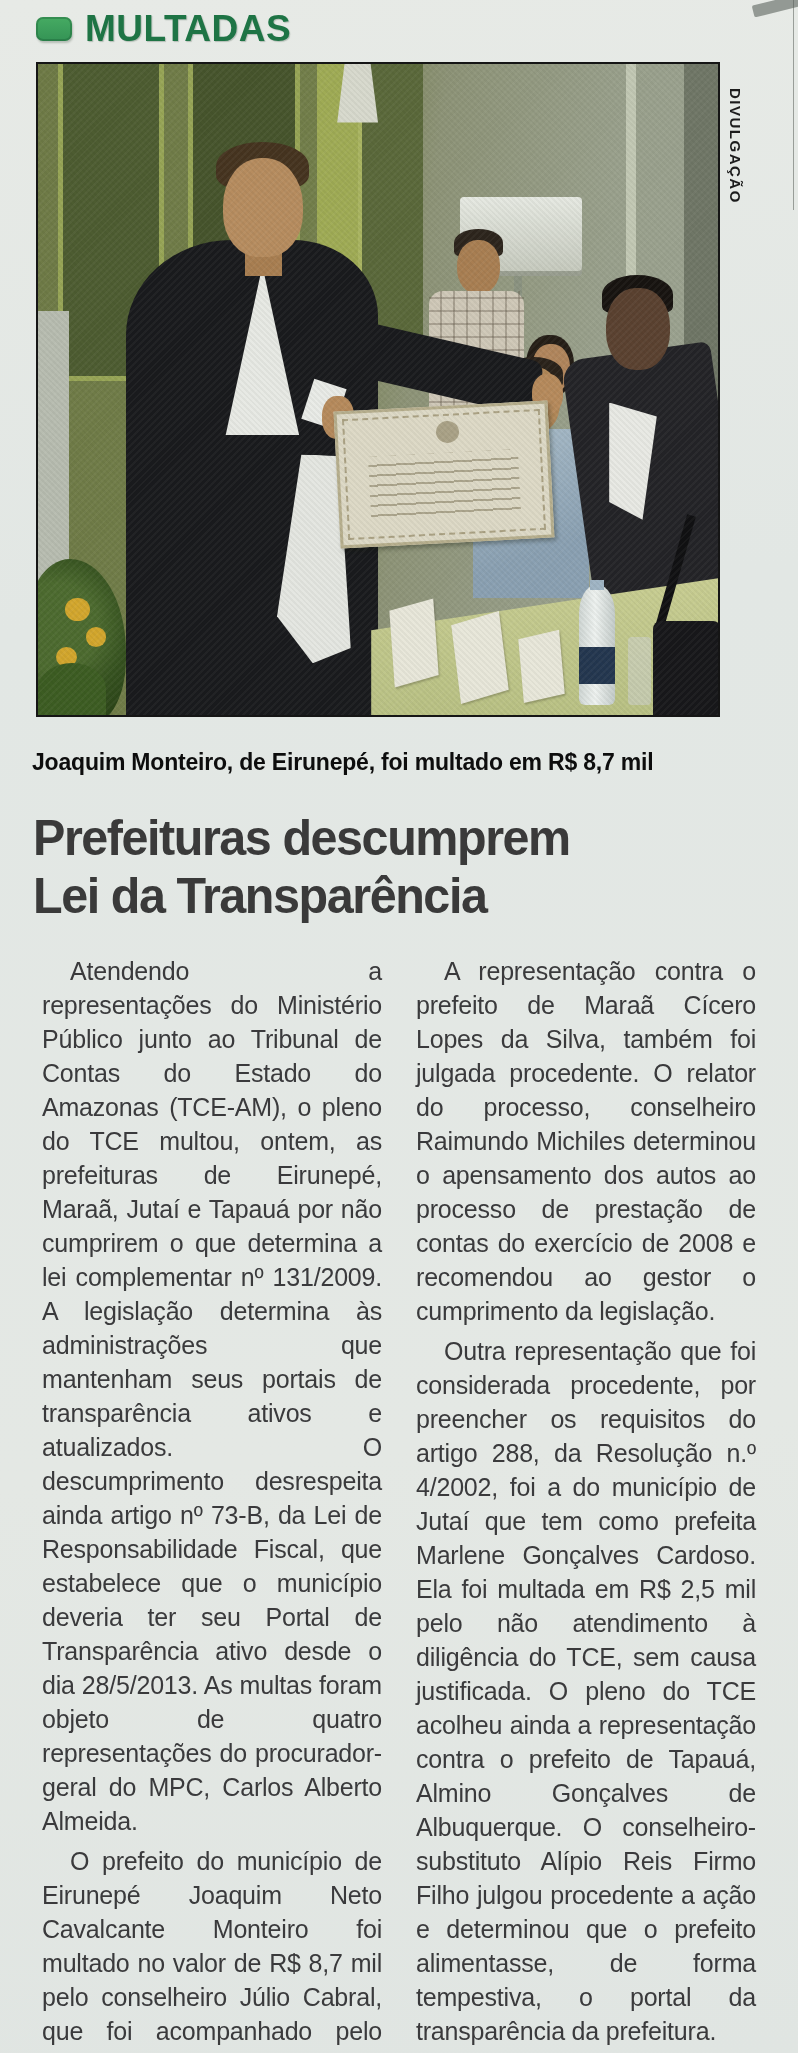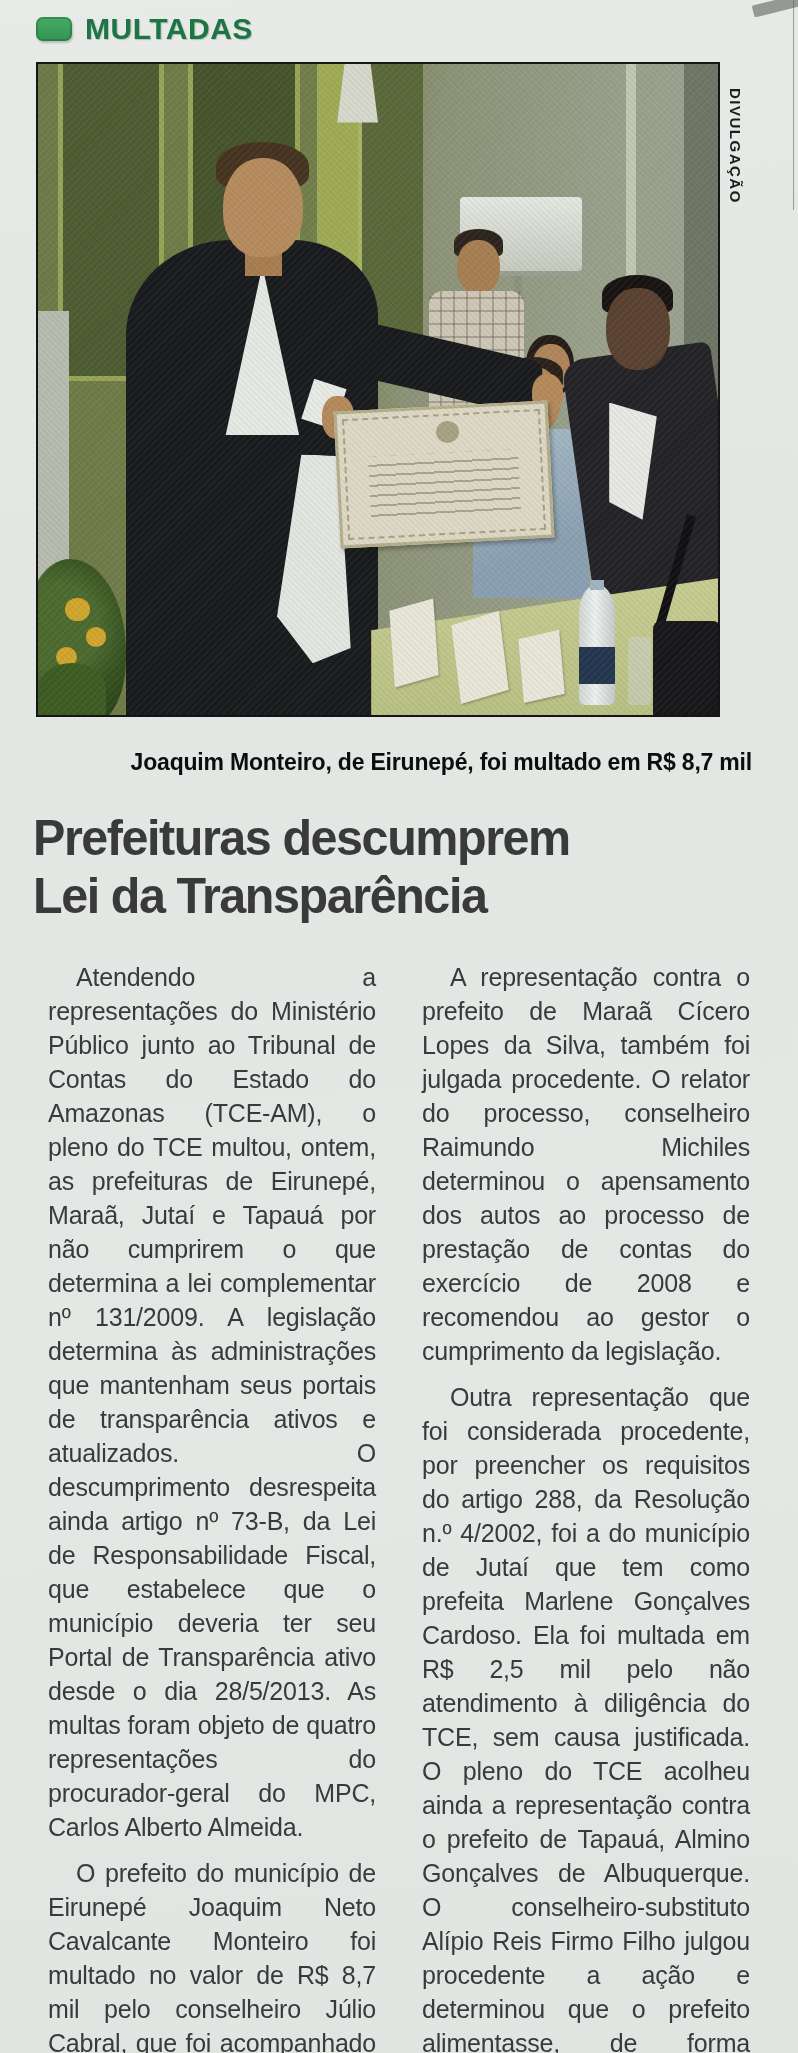--- a/index.html
+++ b/index.html
@@ -14,21 +14,21 @@
   }
   
   .section-header{position:absolute;left:36px;top:12px;height:34px;display:flex;align-items:center;}
   .section-tag{
     width:36px;height:24px;border-radius:7px;
     background:linear-gradient(#46ab63,#349355);
     box-shadow:inset 0 0 0 2px rgba(22,90,48,.35), 1px 2px 2px rgba(40,60,45,.25);
     margin-right:13px;
   }
   .section-title{
-    font-size:30px;font-weight:900;color:#1e7445;letter-spacing:.5px;
+    font-size:37px;font-weight:900;color:#1e7445;letter-spacing:.5px;
     text-shadow:1px 1px 1px rgba(30,60,40,.25);
   }
   
   .photo-frame{
     position:absolute;left:36px;top:62px;width:684px;height:655px;
     border:2px solid #151515;box-sizing:border-box;overflow:hidden;
     background:linear-gradient(97deg,#6e7a46 0%,#727e4a 38%,#8d9377 54%,#99a08c 78%,#9ca392 100%);
   }
   .photo-frame > div{position:absolute;}
   .ph-grain{left:0;top:0;width:100%;height:100%;z-index:60;
@@ -113,38 +113,38 @@
     position:absolute;left:727px;top:88px;height:290px;
     writing-mode:vertical-rl;text-orientation:mixed;
     font-size:15px;font-weight:700;color:#1c1c1c;letter-spacing:1.5px;
   }
   
   .scan-crease{position:absolute;left:752px;top:-4px;width:80px;height:12px;background:#777d78;
     transform:rotate(-14deg);opacity:.75;border-radius:2px;}
   .scan-edge-line{position:absolute;left:793px;top:0;width:1px;height:210px;background:rgba(90,95,90,.55);}
   
   .photo-caption{
-    position:absolute;left:52px;top:726px;width:700px;
-    font-size:23px;font-weight:700;color:#0d0d0d;letter-spacing:-.2px;text-align:right;
+    position:absolute;left:32px;top:726px;width:700px;
+    font-size:23px;font-weight:700;color:#0d0d0d;letter-spacing:-.2px;
   }
   
   .headline{
     position:absolute;left:33px;top:775px;width:740px;
     font-size:50px;line-height:58px;font-weight:700;color:#3a3a3a;
     letter-spacing:-1.5px;transform:scaleX(.97);transform-origin:left top;
   }
   .headline span{display:block;}
   
   .article{
     position:absolute;left:36px;top:948px;width:726px;
     display:flex;gap:22px;
     color:#3a3a3c;font-size:25px;line-height:34px;letter-spacing:-.2px;
   }
   .col{width:352px;text-align:justify;hyphens:auto;-webkit-hyphens:auto;}
-  .col p{margin:12px;text-indent:28px;}
+  .col p{margin:6px;text-indent:28px;}
 </style>
 </head>
 <body>
 
 <div class="page">
 
   <div class="section-header">
     <div class="section-tag"></div>
     <div class="section-title">MULTADAS</div>
   </div>

